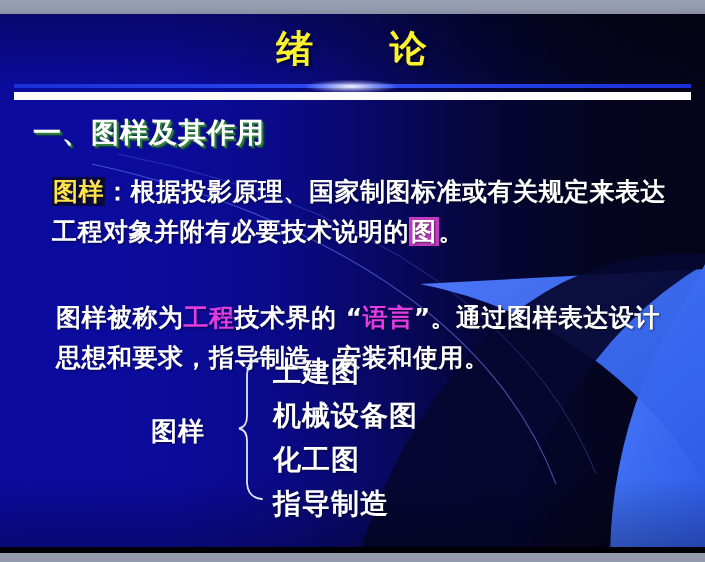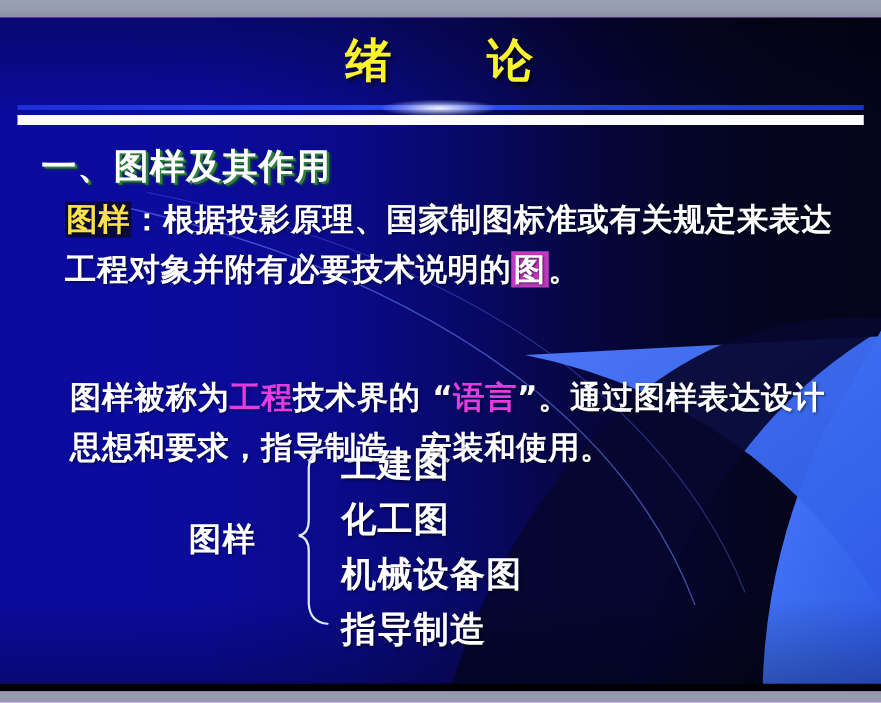--- a/index.html
+++ b/index.html
@@ -6,21 +6,21 @@
     margin: 0;
     padding: 0;
     background: #ffffff;
   }
   #slide-root {
     position: relative;
     width: 705px;
     height: 562px;
     overflow: hidden;
     font-family: "DejaVu Sans", "Liberation Sans", sans-serif;
-    background: #d946ef;
+    background: #c2410c;
   }
 
   
   .bar-top {
     position: absolute;
     left: 0; top: 0;
     width: 705px; height: 14px;
     background: linear-gradient(to bottom, #9aa1b3 0%, #949bae 60%, #878fa4 100%);
   }
   .bar-bottom {
@@ -124,21 +124,21 @@
   .para {
     position: absolute;
     color: #ffffff;
     font-size: 25px;
     font-weight: bold;
     line-height: 40px;
     letter-spacing: 0.5px;
     white-space: pre-wrap;
     text-shadow: 1px 1px 2px rgba(0,0,0,0.55);
   }
-  #para-1 { left: 52px; top: 142px; width: 630px; }
+  #para-1 { left: 52px; top: 158px; width: 630px; }
   #para-2 { left: 56px; top: 248px; width: 620px; margin-top: 36px; }
 
   .hl-yellow {
     color: #ffe24a;
     background: #0a0a3e;
     padding: 0 1px;
   }
   .hl-magenta-bg {
     color: #ffffff;
     background: #c13ac1;
@@ -232,22 +232,22 @@
     <div class="para" id="para-2"><span>图样被称为</span><span class="tx-magenta">工程</span><span>技术界的 “</span><span class="tx-magenta">语言</span><span>”。通过图样表达设计思想和要求，指导制造、安装和使用。</span></div>
 
     <div class="group-label">图样</div>
 
     <svg class="brace" viewBox="0 0 30 145">
       <path d="M 26 2 Q 12 3 11 18 L 11 60 Q 11 71 3 72.5 Q 11 74 11 85 L 11 127 Q 12 142 26 143" stroke="#dfe6ff" stroke-width="1.8" fill="none" stroke-linecap="round"></path>
     </svg>
 
     <ul class="list">
       <li>土建图</li>
+      <li>机械设备图</li>
       <li>化工图</li>
-      <li>机械设备图</li>
       <li>指导制造</li>
     </ul>
 
   </div>
 
   <div class="bar-bottom-black"></div>
   <div class="bar-bottom"></div>
 
 </div>
 

